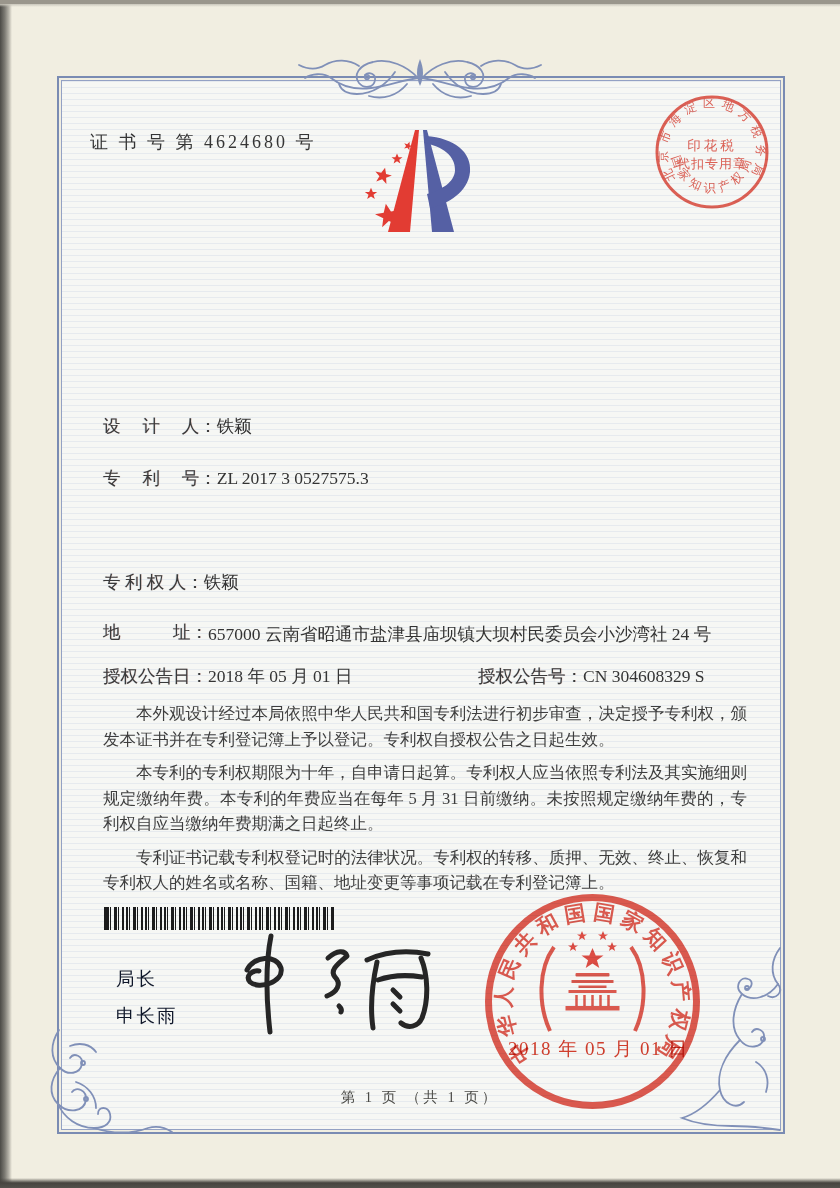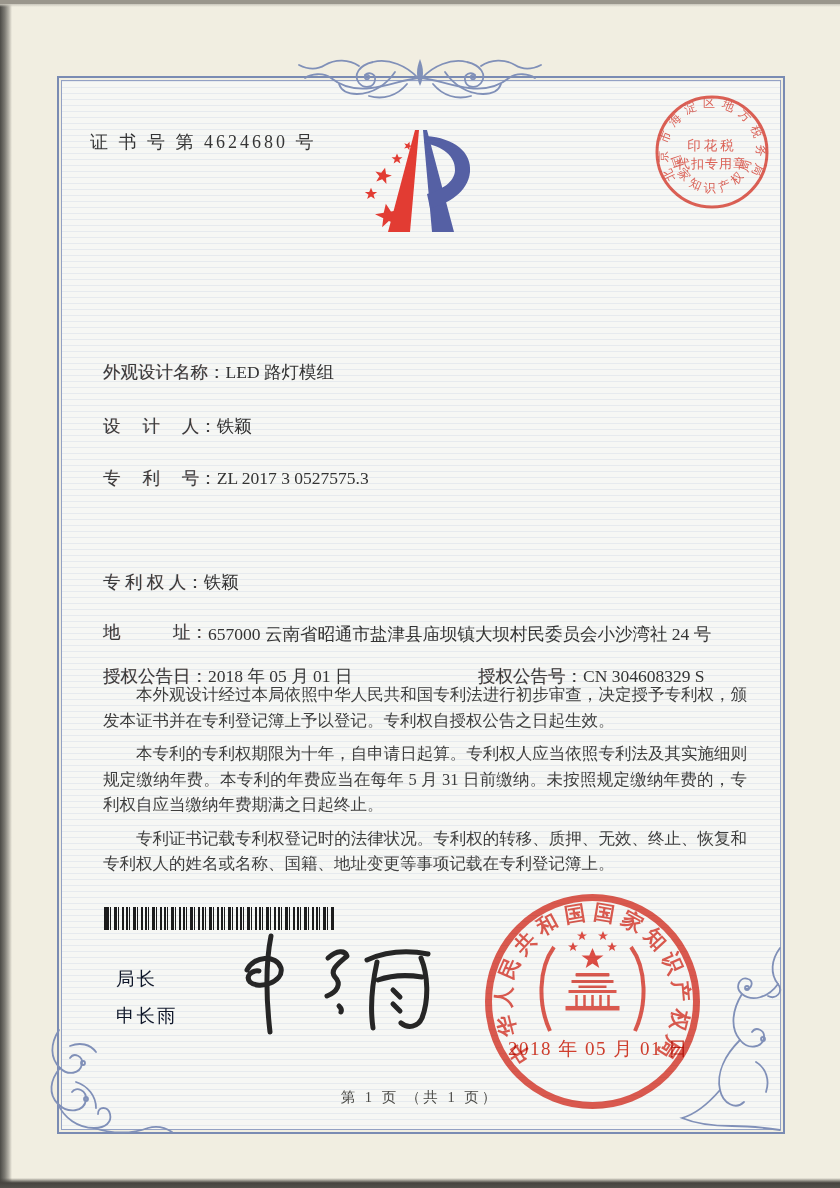--- a/index.html
+++ b/index.html
@@ -21,21 +21,21 @@
   .cert-no{position:absolute;left:90px;top:126px;font-size:18px;letter-spacing:3px;color:#353535;}
   .title{position:absolute;left:0;top:244px;width:840px;text-align:center;font-size:42px;font-weight:600;
     letter-spacing:7px;color:#2e2e2e;}
   .frow{position:absolute;left:103px;font-size:17.5px;color:#353535;white-space:nowrap;}
   .frow .lab,.glab{color:#3a3a3a;text-shadow:0.6px 0 rgba(190,70,50,.22),-0.6px 0 rgba(50,120,160,.22);}
   .frow .val{color:#333;}
   .addr-wrap{white-space:normal;display:flex;align-items:flex-start;}
   .addr-wrap .val{display:inline-block;width:528px;line-height:29px;white-space:normal;font-family:Liberation Serif, serif;}
   .grant-left{position:absolute;left:103px;top:660px;font-size:17.5px;color:#353535;white-space:nowrap;}
   .grant-right{position:absolute;left:478px;top:660px;font-size:17.5px;color:#353535;white-space:nowrap;}
-  .bodytext{position:absolute;left:103px;top:678px;width:644px;font-size:16.5px;line-height:25.5px;
+  .bodytext{position:absolute;left:103px;top:697px;width:644px;font-size:16.5px;line-height:25.5px;
     color:#3e3e3e;text-align:justify;}
   .bodytext p{margin:0 0 8px 0;text-indent:2em;}
   .barcode{position:absolute;left:104px;top:903px;width:224px;height:23px;
     border-left:3px solid #1c1c1c;border-right:3px solid #1c1c1c;
     background:repeating-linear-gradient(90deg,#1c1c1c 0 2px,rgba(0,0,0,0) 2px 3px,#1c1c1c 3px 4px,rgba(0,0,0,0) 4px 7px,#1c1c1c 7px 10px,rgba(0,0,0,0) 10px 11px,#1c1c1c 11px 12px,rgba(0,0,0,0) 12px 15px,#1c1c1c 15px 17px,rgba(0,0,0,0) 17px 19px);}
   .signer{position:absolute;left:116px;font-size:18.5px;font-family:"Liberation Sans","DejaVu Sans",sans-serif;color:#0f172a;letter-spacing:2px;}
   .sig-svg{position:absolute;left:225px;top:926px;}
   .seal{position:absolute;mix-blend-mode:multiply;}
   .seal-date{position:absolute;left:508px;top:1032px;font-size:19px;color:#d8402f;letter-spacing:1.5px;
     mix-blend-mode:multiply;white-space:nowrap;}
@@ -117,23 +117,20 @@
       <textPath href="#taxTop" startOffset="50%" text-anchor="middle">北京市海淀区地方税务局</textPath>
     </text>
     <text font-size="12" fill="#e2554a" letter-spacing="4.5">
       <textPath href="#taxBot" startOffset="50%" text-anchor="middle">国家知识产权局</textPath>
     </text>
     <text x="60" y="58" text-anchor="middle" font-size="13.5" fill="#e2554a" letter-spacing="3">印花税</text>
     <text x="60" y="76" text-anchor="middle" font-size="13" fill="#e2554a" letter-spacing="1">代扣专用章</text>
   </svg>
 
 
-  <div class="frow" style="top:356px;">
-    <span class="lab">外观设计名称：</span><span class="val">LED 路灯模组</span>
-  </div>
   <div class="frow" style="top:410px;">
     <span class="lab">设　 计　 人：</span><span class="val">铁颖</span>
   </div>
   <div class="frow" style="top:462px;">
     <span class="lab">专　 利　 号：</span><span class="val">ZL 2017 3 0527575.3</span>
   </div>
   <div class="frow" style="top:566px;">
     <span class="lab">专 利 权 人：</span><span class="val">铁颖</span>
   </div>
   <div class="frow addr-wrap" style="top:616px;">

